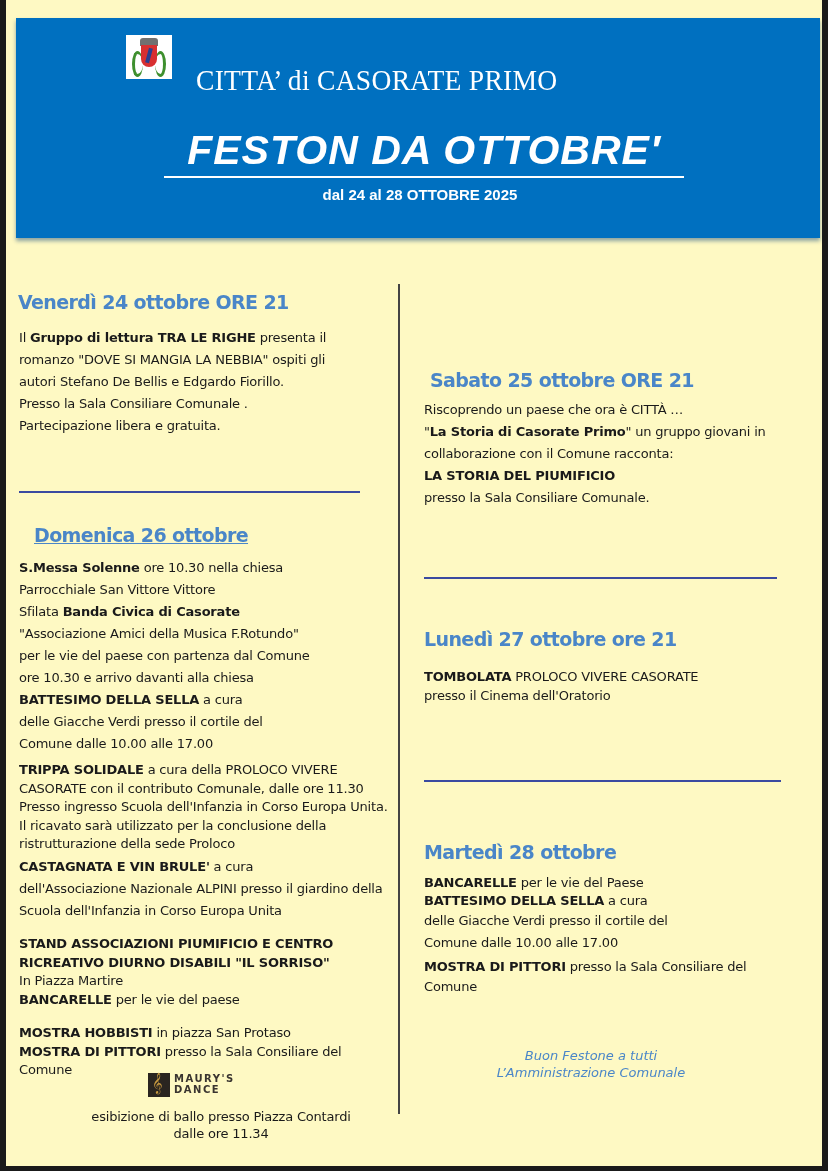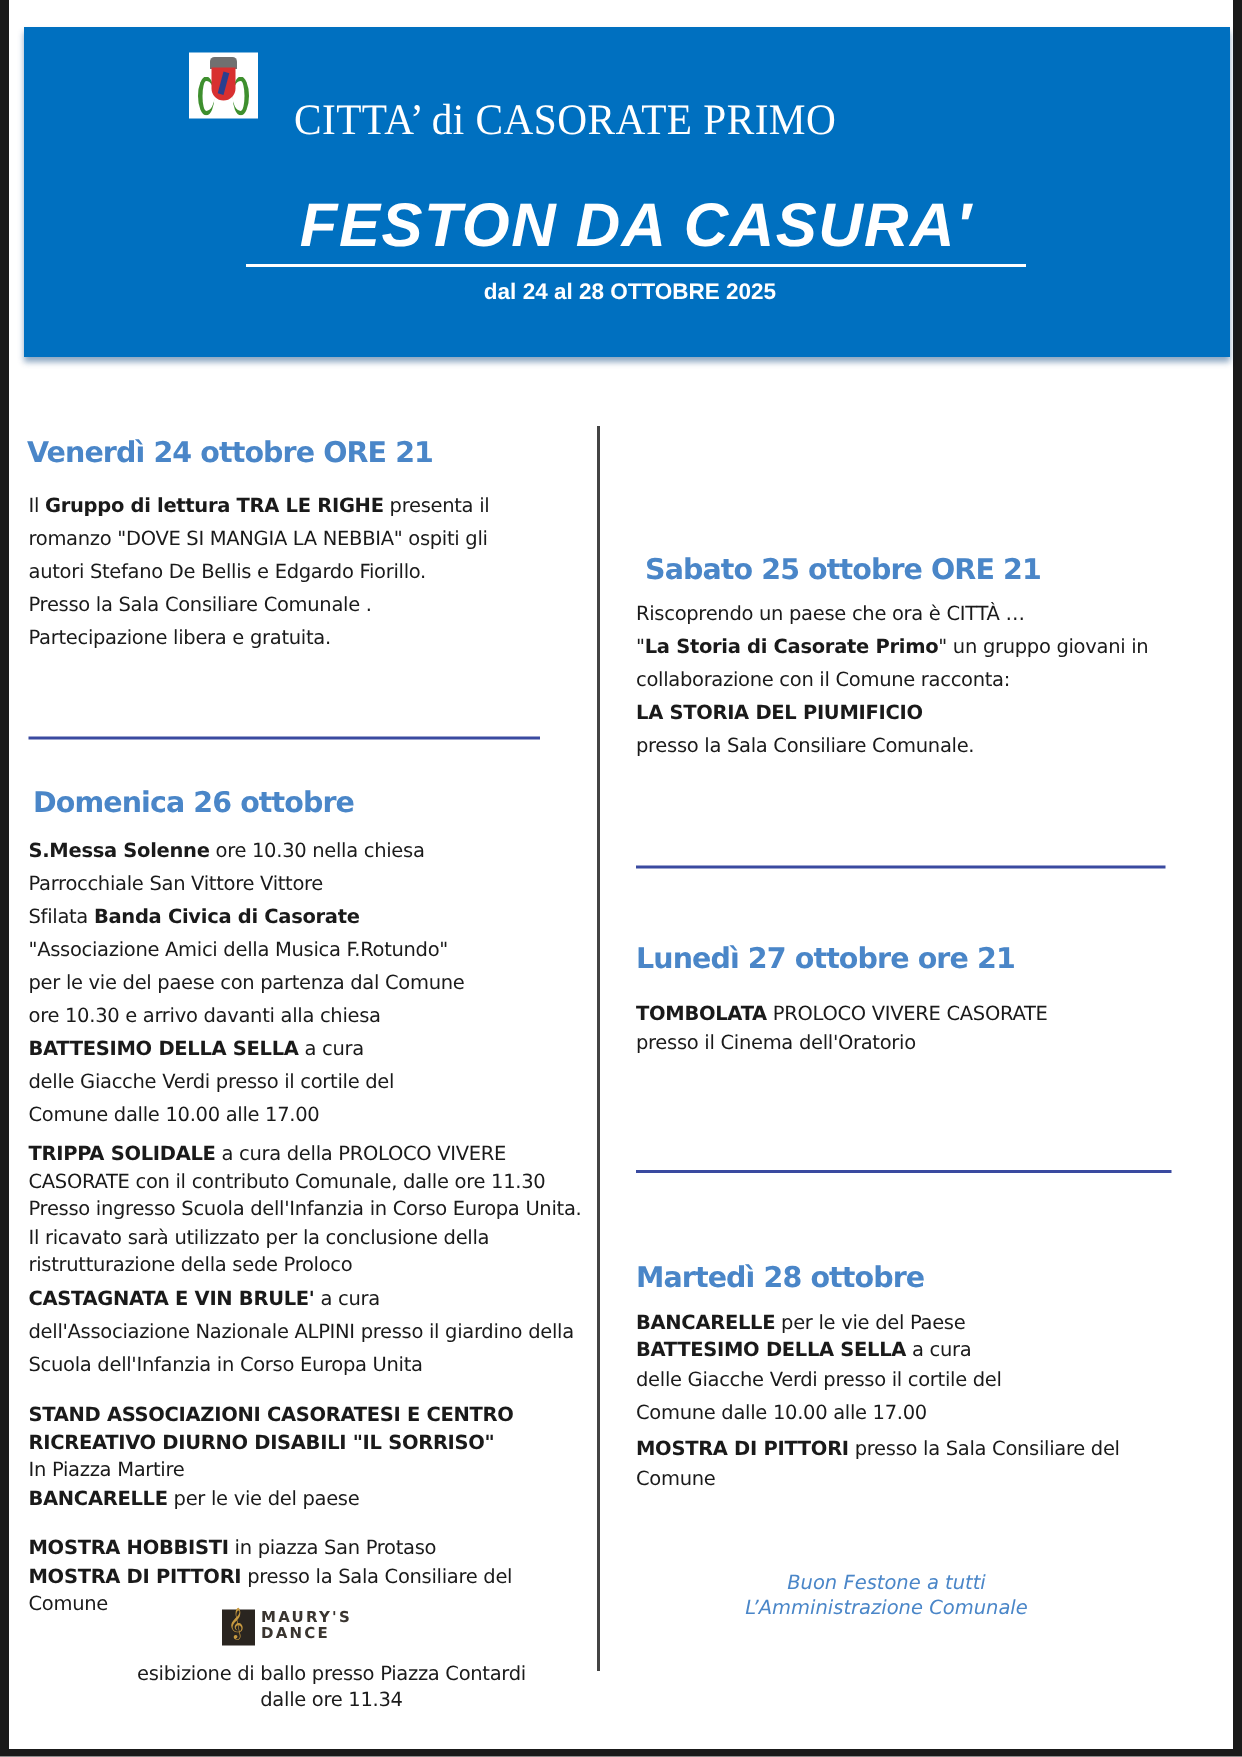--- a/index.html
+++ b/index.html
@@ -4,21 +4,21 @@
 <style>
   html, body { margin:0; padding:0; }
   body {
     width:828px; height:1171px; position:relative; overflow:hidden;
     background:#1a1a1a;
     font-family:"DejaVu Sans", sans-serif;
     color:#1a1a1a;
   }
   .page {
     position:absolute; left:6px; top:0; width:816px; height:1166px;
-    background:#ffffff;
+    background:#fef9c3;
   }
   .banner {
     position:absolute; left:10px; top:18px; width:804px; height:220px;
     background:#0070c0;
     box-shadow:0 3px 4px rgba(0,60,120,0.45);
   }
   .crest {
     position:absolute; left:110px; top:17px; width:46px; height:44px;
     background:#fff;
   }
@@ -100,37 +100,37 @@
 
   <div class="banner">
     <div class="crest">
       <div class="crown"></div>
       <div class="wreath-l"></div>
       <div class="wreath-r"></div>
       <div class="shield"></div>
       <div class="fig"></div>
     </div>
     <div class="city-title">CITTA’ di CASORATE PRIMO</div>
-    <div class="fest-title">FESTON DA CASURA′</div>
+    <div class="fest-title">FESTON DA OTTOBRE′</div>
     <div class="fest-dates">dal 24 al 28 OTTOBRE 2025</div>
   </div>
 
   <div class="vline"></div>
 
   <div class="day-head" style="left:12px; top:291px;">Venerdì 24 ottobre ORE 21</div>
   <div class="txt" style="left:13px; top:327px;">
       <div>Il <b>Gruppo di lettura TRA LE RIGHE</b> presenta il</div>
       <div>romanzo "DOVE SI MANGIA LA NEBBIA" ospiti gli</div>
       <div>autori Stefano De Bellis e Edgardo Fiorillo.</div>
       <div>Presso la Sala Consiliare Comunale .</div>
       <div>Partecipazione libera e  gratuita.</div>
     </div>
   <div class="sep" style="left:13px; top:491px; width:341px;"></div>
 
-  <div class="day-head" style="left:16px; top:524px;">Domenica 26 ottobre</div>
+  <div class="day-head" style="left:28px; top:524px;text-decoration:underline;">Domenica 26 ottobre</div>
   <div class="txt" style="left:13px; top:557px;">
       <div><b>S.Messa Solenne</b> ore 10.30 nella chiesa</div>
       <div>Parrocchiale San Vittore Vittore</div>
       <div>Sfilata <b>Banda Civica di Casorate</b></div>
       <div>"Associazione Amici della Musica F.Rotundo"</div>
       <div>per le vie del paese con partenza dal Comune</div>
       <div>ore 10.30 e arrivo davanti alla chiesa</div>
       <div><b>BATTESIMO DELLA SELLA</b> a cura</div>
       <div>delle   Giacche Verdi presso il cortile del</div>
       <div>Comune dalle 10.00 alle 17.00</div>
@@ -141,21 +141,21 @@
       <div>Presso ingresso Scuola dell'Infanzia in Corso Europa Unita.</div>
       <div>Il ricavato sarà utilizzato per la conclusione della</div>
       <div>ristrutturazione della sede Proloco</div>
     </div>
   <div class="txt" style="left:13px; top:856px;">
       <div><b>CASTAGNATA E VIN BRULE'</b> a cura</div>
       <div>dell'Associazione Nazionale ALPINI presso il giardino della</div>
       <div>Scuola dell'Infanzia in Corso Europa Unita</div>
     </div>
   <div class="txt tight" style="left:13px; top:935px;">
-      <div><b>STAND ASSOCIAZIONI CASORATESI  E  CENTRO</b></div>
+      <div><b>STAND ASSOCIAZIONI PIUMIFICIO  E  CENTRO</b></div>
       <div><b>RICREATIVO  DIURNO  DISABILI  "IL  SORRISO"</b></div>
       <div>In Piazza Martire</div>
       <div><b>BANCARELLE</b> per le vie del paese</div>
     </div>
   <div class="txt tight" style="left:13px; top:1024px;">
       <div><b>MOSTRA HOBBISTI</b> in piazza San Protaso</div>
       <div><b>MOSTRA DI PITTORI</b> presso la Sala Consiliare del</div>
       <div>Comune</div>
     </div>
 

